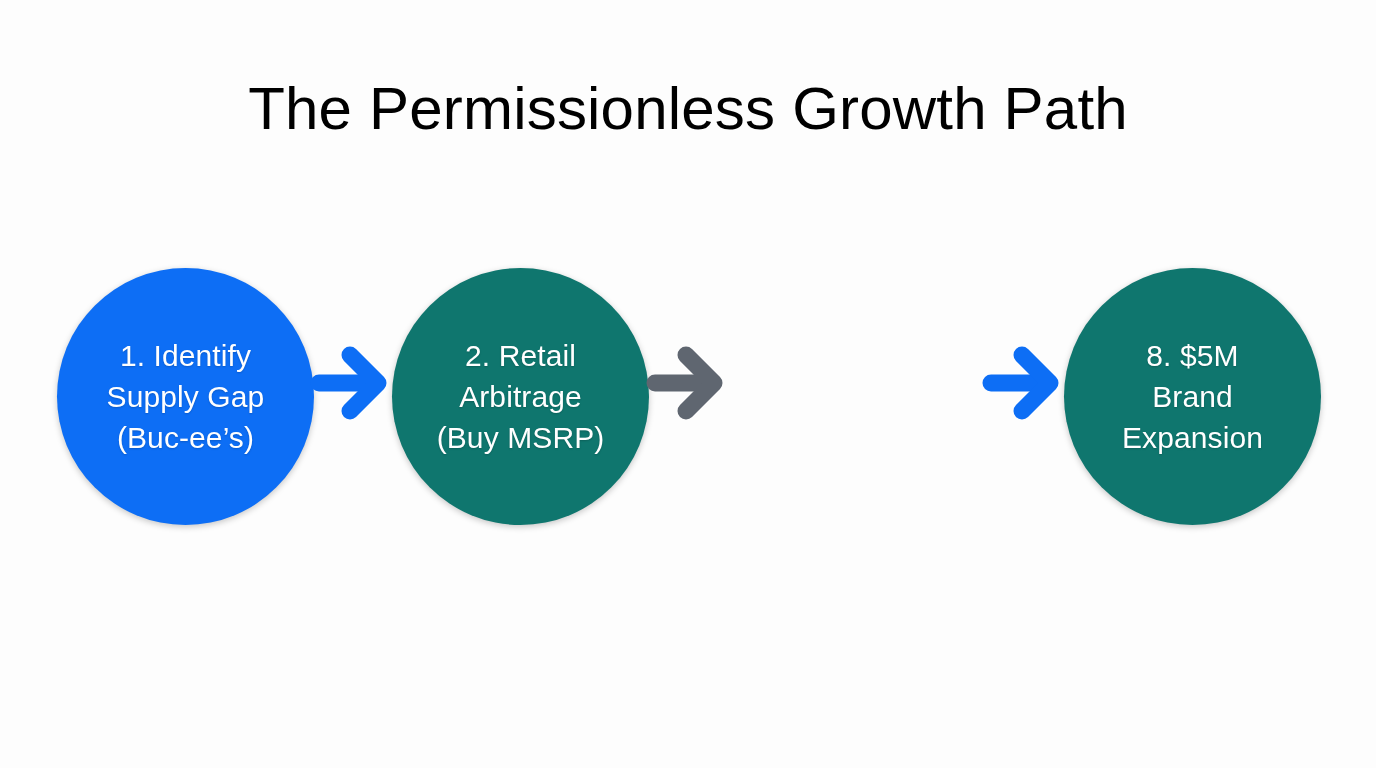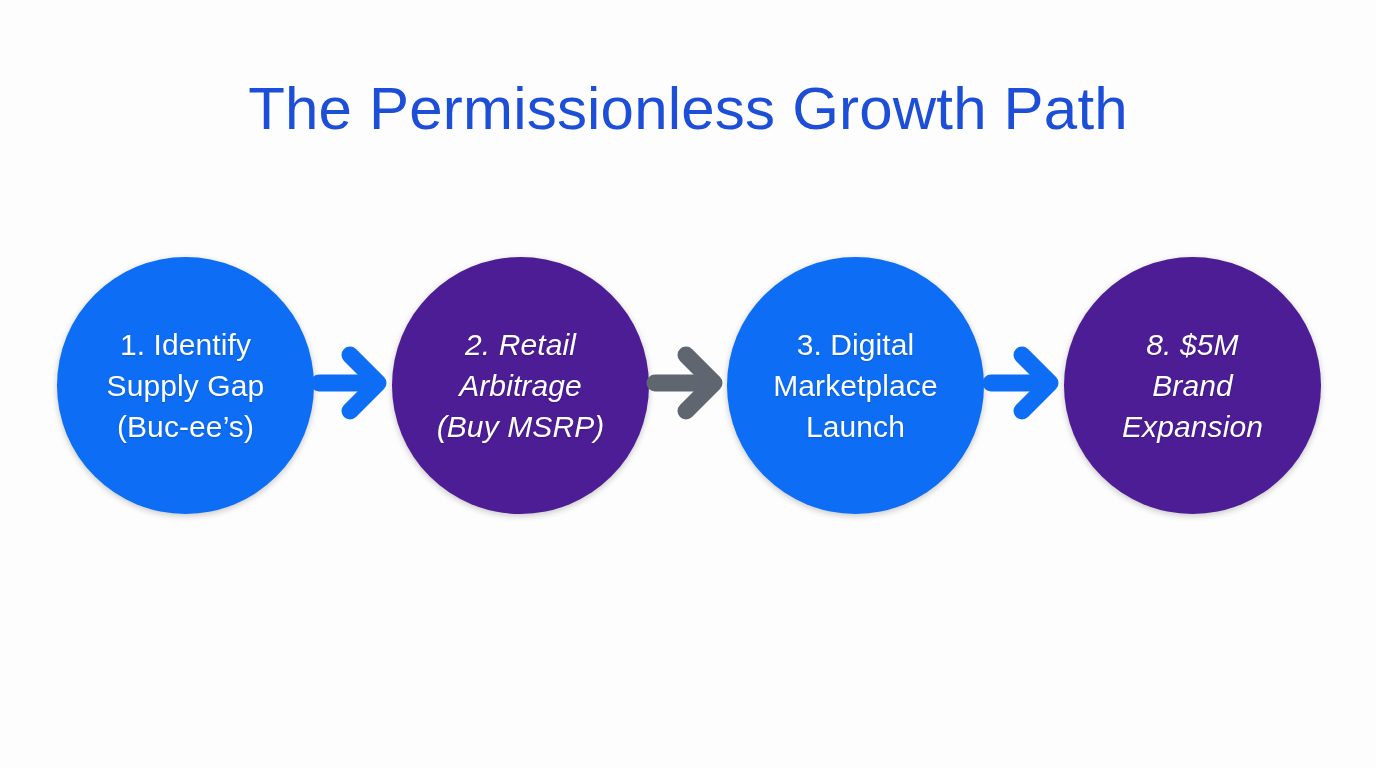--- a/index.html
+++ b/index.html
@@ -28,48 +28,48 @@
   
   #slide-title {
     position: absolute;
     left: 0;
     top: 70px;
     width: 1376px;
     text-align: center;
     font-size: 60px;
     line-height: 78px;
     font-weight: 400;
-    color: #1d4ed8;
+    color: #000000;
     letter-spacing: 0.2px;
     white-space: nowrap;
   }
 
   
   #flow {
     position: absolute;
     left: 0;
     top: 257px;
     width: 1376px;
     height: 258px;
   }
 
   .node {
     position: absolute;
-    top: 0;
+    top: 11px;
     width: 257px;
     height: 257px;
     border-radius: 50%;
     display: flex;
     align-items: center;
     justify-content: center;
     box-sizing: border-box;
     box-shadow: 0 2px 6px rgba(0,0,0,0.22);
   }
   .node.blue  { background: #0d6ef5; }
-  .node.gray  { background: #4c1d95; font-style: italic; }
+  .node.gray  { background: #0f766e; }
 
   .node-label {
     color: #ffffff;
     font-size: 30px;
     line-height: 41px;
     text-align: center;
     font-weight: 400;
     letter-spacing: 0.1px;
     text-shadow: 0 1px 2px rgba(0,0,0,0.18);
     padding: 0 10px;
@@ -126,25 +126,20 @@
 
     <div id="arrow-2" class="arrow">
       <svg viewBox="0 0 72 96" xmlns="http://www.w3.org/2000/svg" aria-hidden="true">
         <g fill="none" stroke="#5f6670" stroke-width="17" stroke-linecap="round" stroke-linejoin="round">
           <line x1="3" y1="48" x2="52" y2="48"></line>
           <polyline points="34,20 62,48 34,76"></polyline>
         </g>
       </svg>
     </div>
 
-    <div id="node-3" class="node blue">
-      <div class="node-label">3. Digital
-Marketplace
-Launch</div>
-    </div>
 
     <div id="arrow-3" class="arrow">
       <svg viewBox="0 0 72 96" xmlns="http://www.w3.org/2000/svg" aria-hidden="true">
         <g fill="none" stroke="#0d6ef5" stroke-width="17" stroke-linecap="round" stroke-linejoin="round">
           <line x1="3" y1="48" x2="52" y2="48"></line>
           <polyline points="34,20 62,48 34,76"></polyline>
         </g>
       </svg>
     </div>
 

